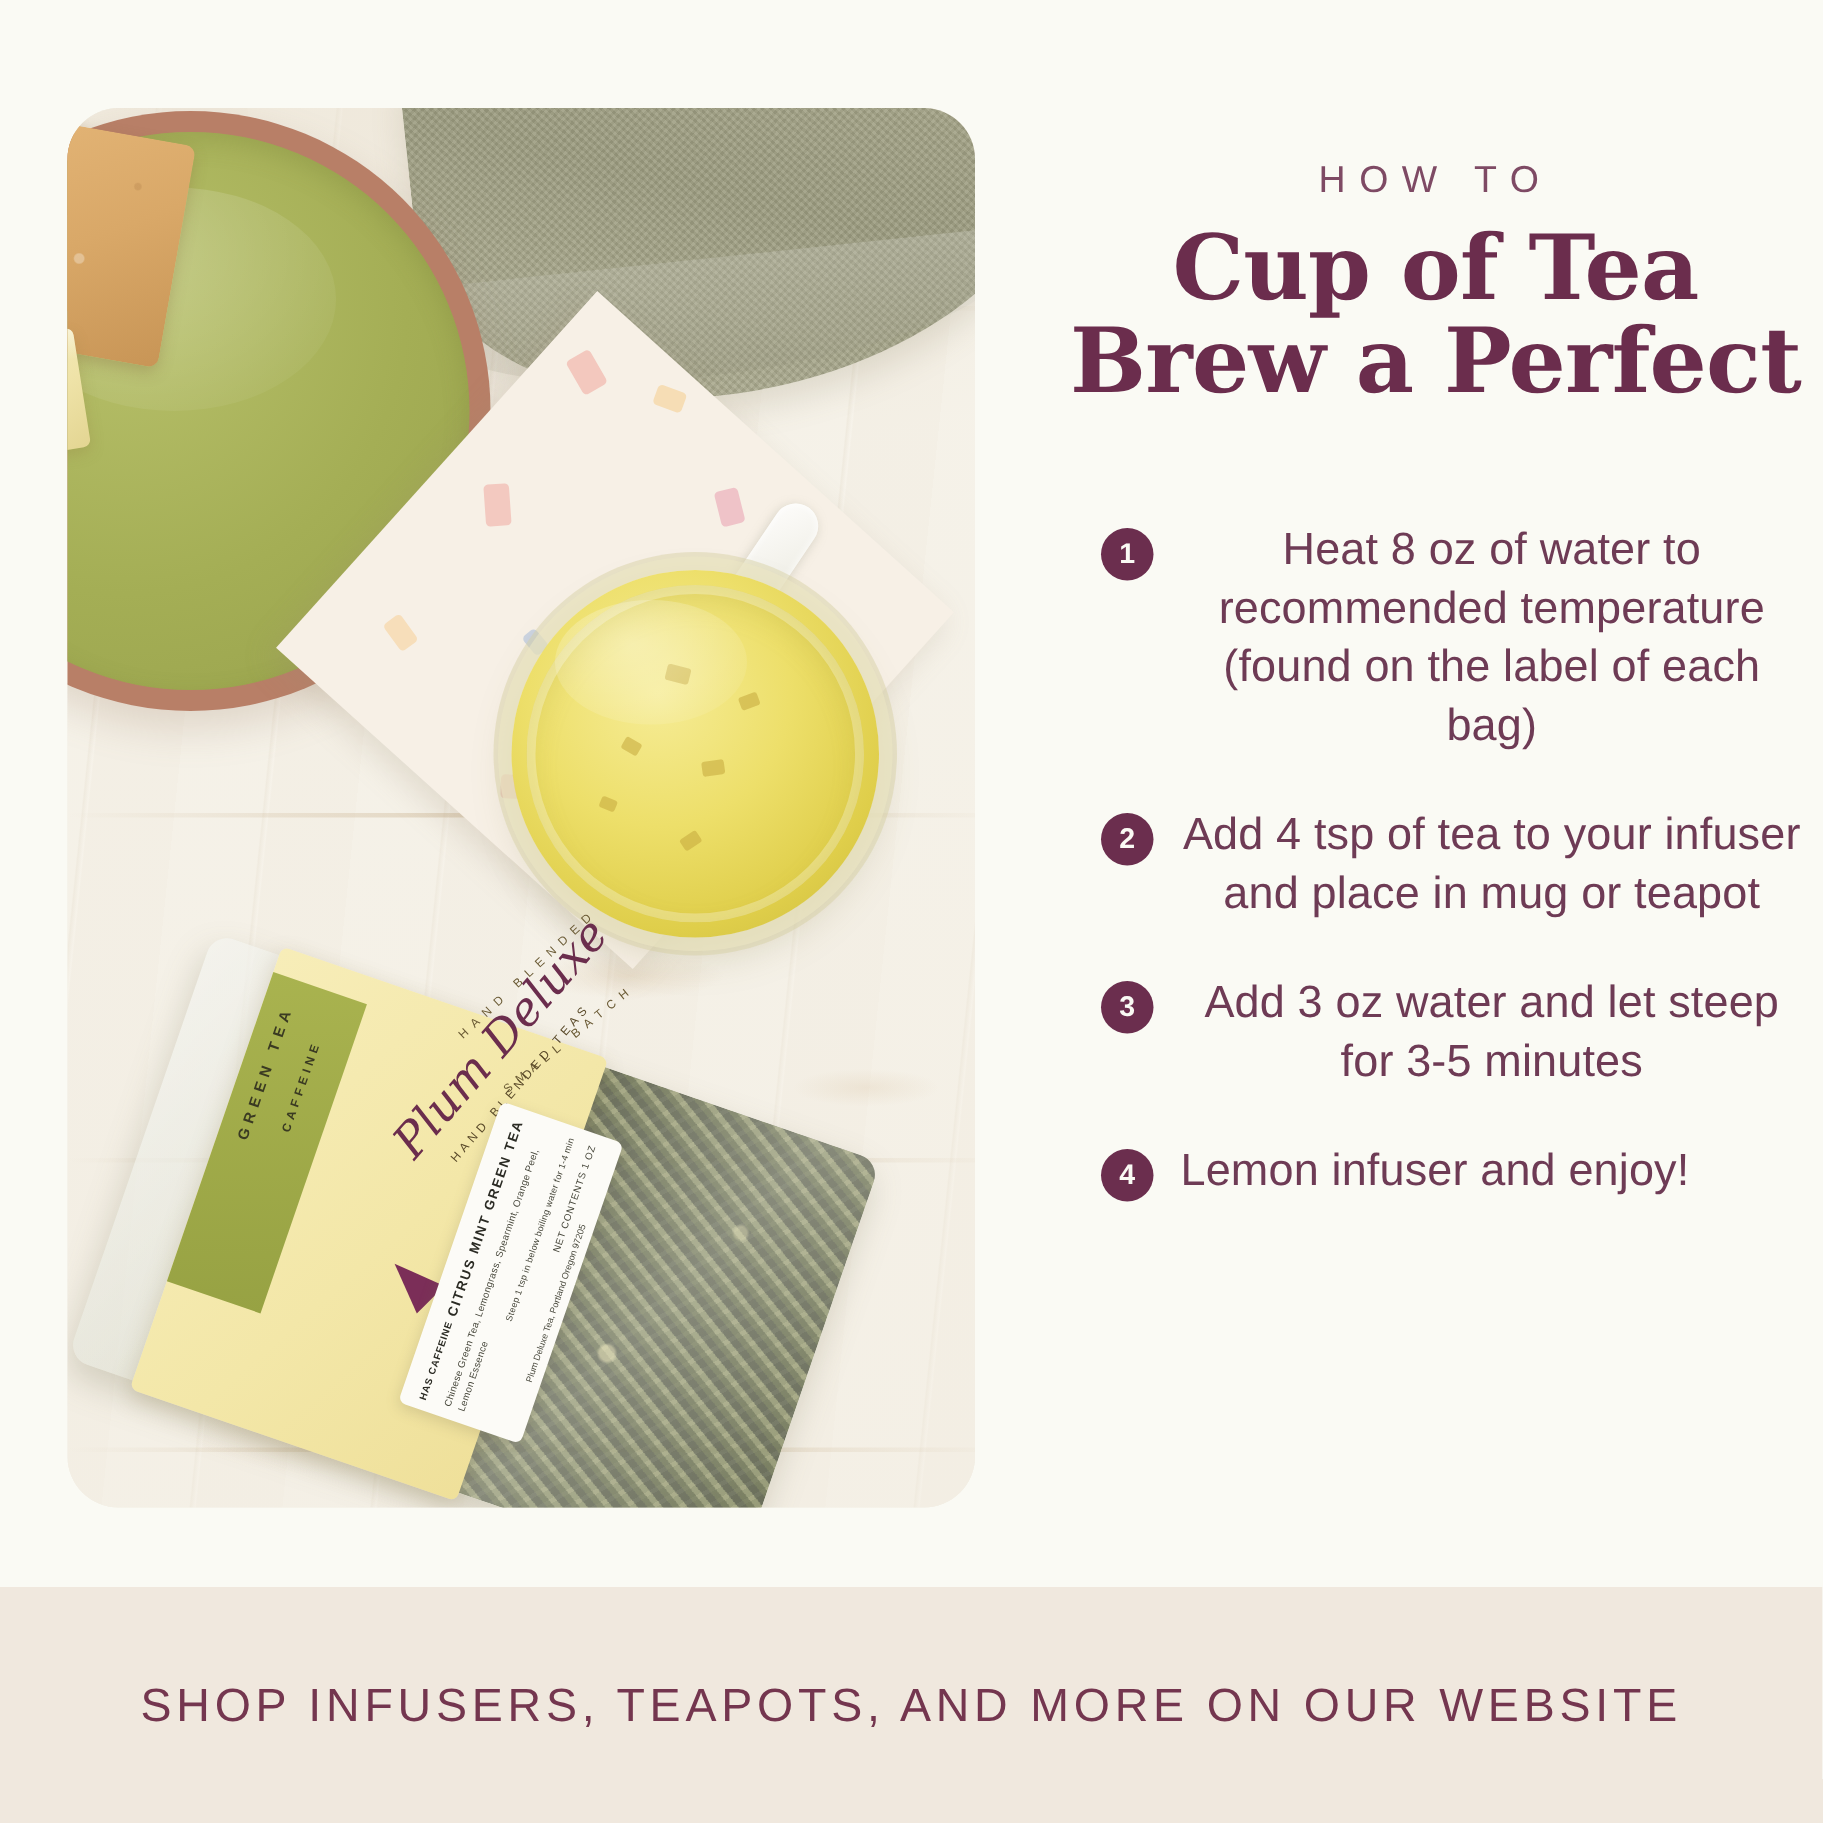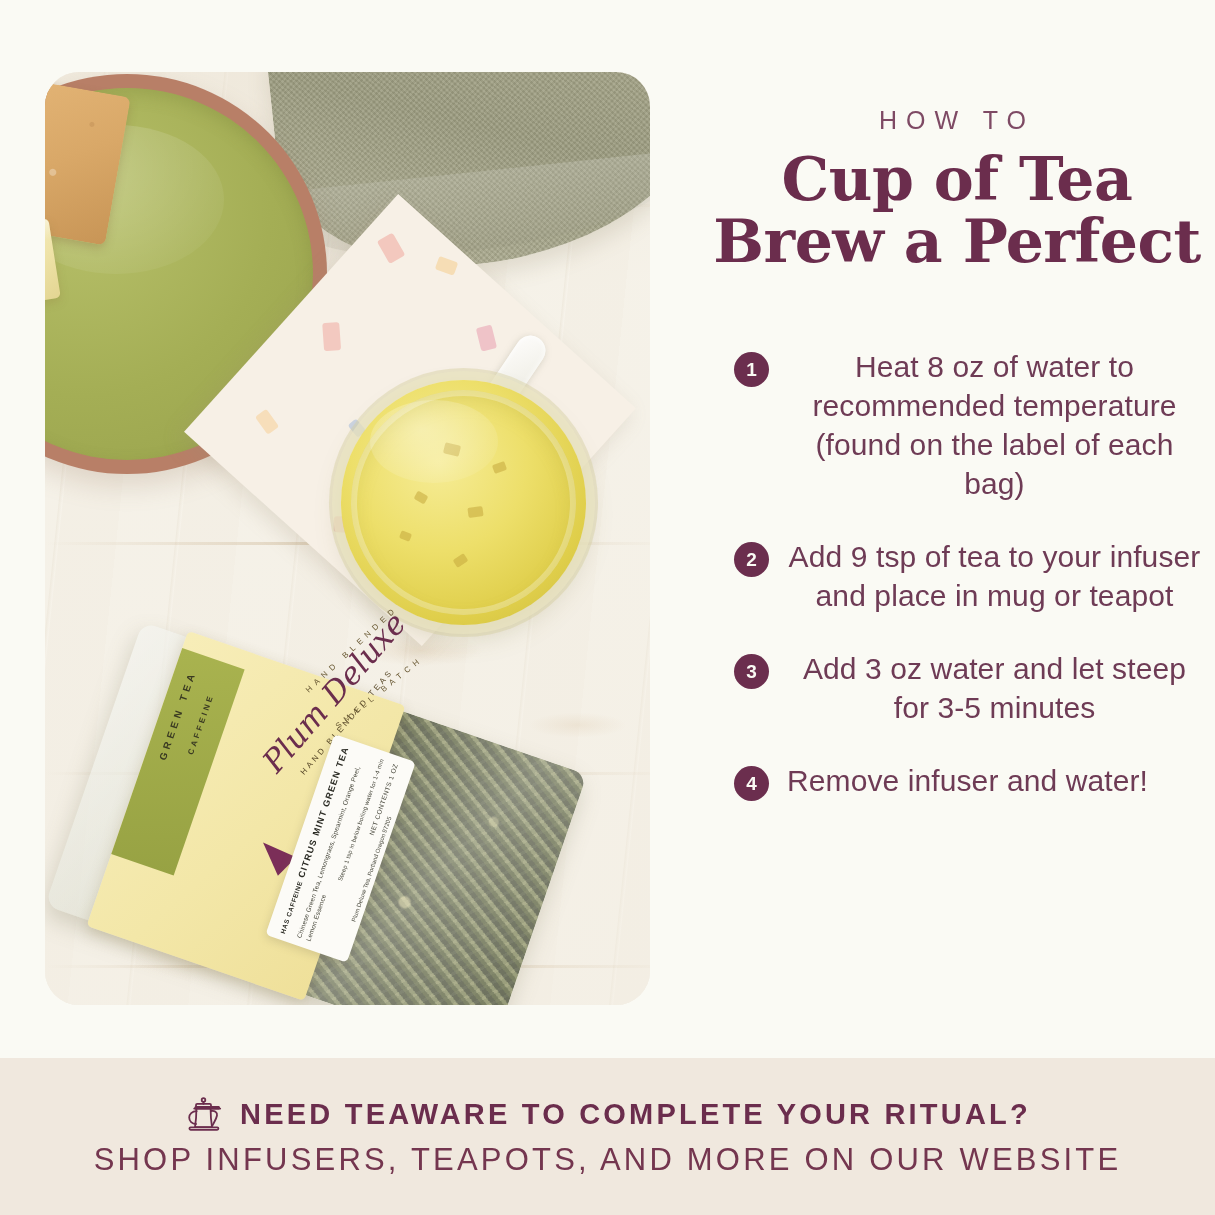--- a/index.html
+++ b/index.html
@@ -484,49 +484,33 @@
 
     <div class="steps">
 
       <div class="step">
         <div class="badge">1</div>
         <div class="step-text">Heat 8 oz of water to recommended temperature (found on the label of each bag)</div>
       </div>
 
       <div class="step">
         <div class="badge">2</div>
-        <div class="step-text">Add 9 tsp of tea to your infuser and place in mug or teapot</div>
+        <div class="step-text">Add 4 tsp of tea to your infuser and place in mug or teapot</div>
       </div>
 
       <div class="step">
         <div class="badge">3</div>
         <div class="step-text">Add 3 oz water and let steep for 3-5 minutes</div>
       </div>
 
       <div class="step">
         <div class="badge">4</div>
-        <div class="step-text">Remove infuser and water!</div>
+        <div class="step-text">Lemon infuser and enjoy!</div>
       </div>
 
     </div>
   </div>
 
   <div class="footer">
-    <div class="footer-line1">
-      <span>
-        <svg class="teapot-icon" viewBox="0 0 40 38" fill="none" stroke="#6B2D4D" stroke-width="1.8" stroke-linecap="round" stroke-linejoin="round">
-          <circle cx="19.5" cy="4" r="1.8"></circle>
-          <path d="M19.5 5.8 v2"></path>
-          <rect x="12" y="7.8" width="15" height="3.2" rx="1.2"></rect>
-          <path d="M10.2 12.6 h26.0"></path>
-          <path d="M11.6 11 h23.2 a1 1 0 0 1 0 1.6 h-23.2 a1 1 0 0 1 0-1.6 z"></path>
-          <path d="M12.4 12.8 C12.4 22, 11.6 27.5, 11.0 31.2 h17.0 C27.4 27.5, 26.6 22, 26.6 12.8"></path>
-          <path d="M12.6 15.2 C8.0 15.2, 5.2 18.0, 5.2 21.6 C5.2 25.2, 8.0 28.0, 12.0 28.0"></path>
-          <path d="M26.8 15.0 C30.5 14.2, 33.6 16.0, 33.0 19.5 C32.4 23.0, 30.0 26.5, 28.4 29.6"></path>
-          <path d="M6.6 31.4 h26.6 a0.8 0.8 0 0 1 0 2.4 h-26.6 a0.8 0.8 0 0 1 0-2.4 z"></path>
-        </svg>
-      </span>
-      <span>NEED TEAWARE TO COMPLETE YOUR RITUAL?</span>
-    </div>
     <div class="footer-line2">SHOP INFUSERS, TEAPOTS, AND MORE ON OUR WEBSITE</div>
   </div>
 
 </div>
 
 </body></html>

